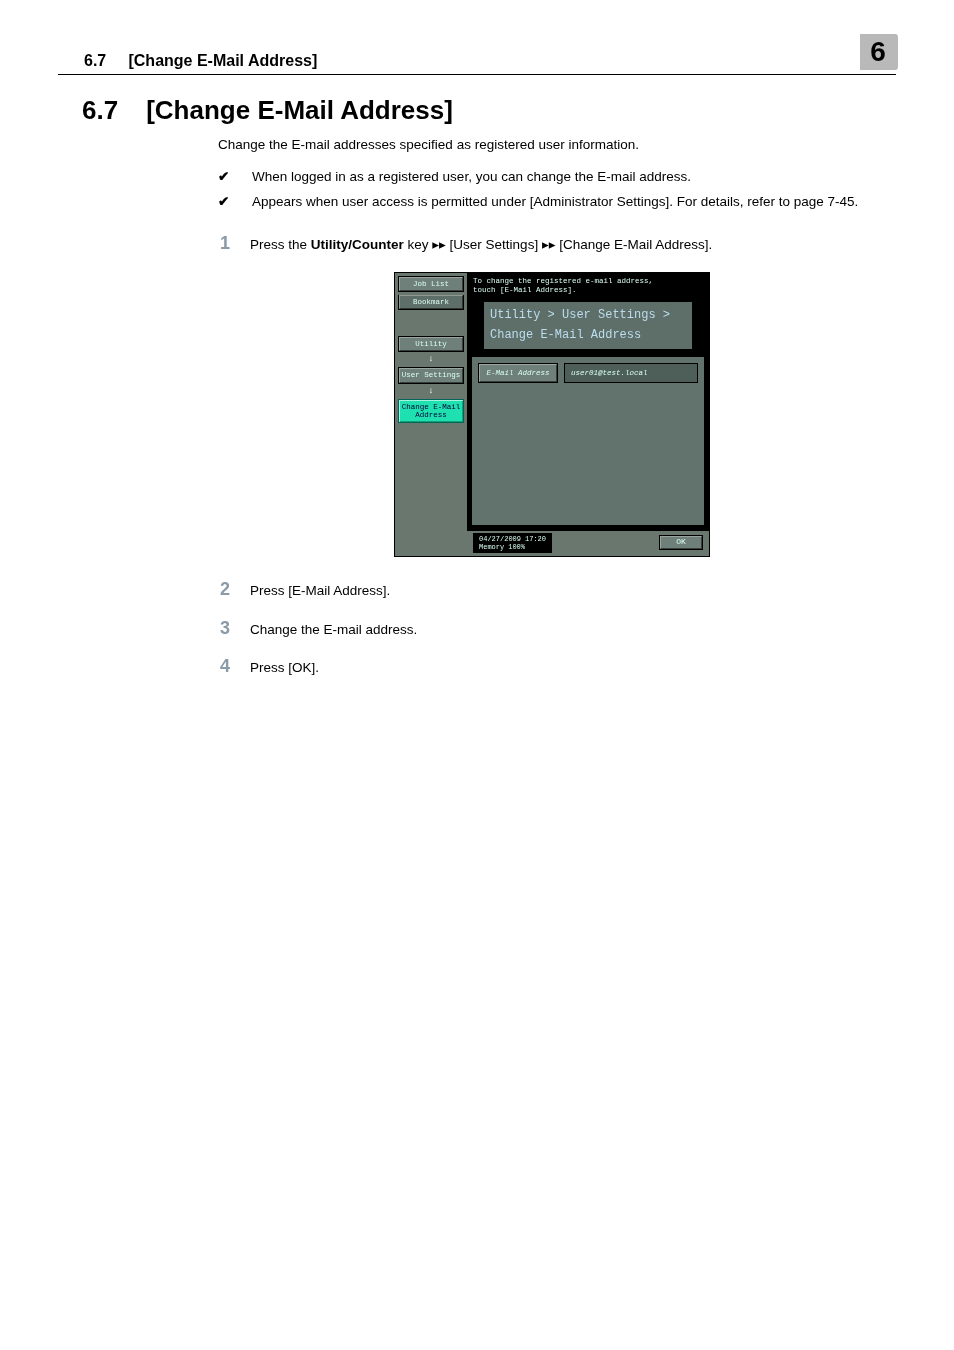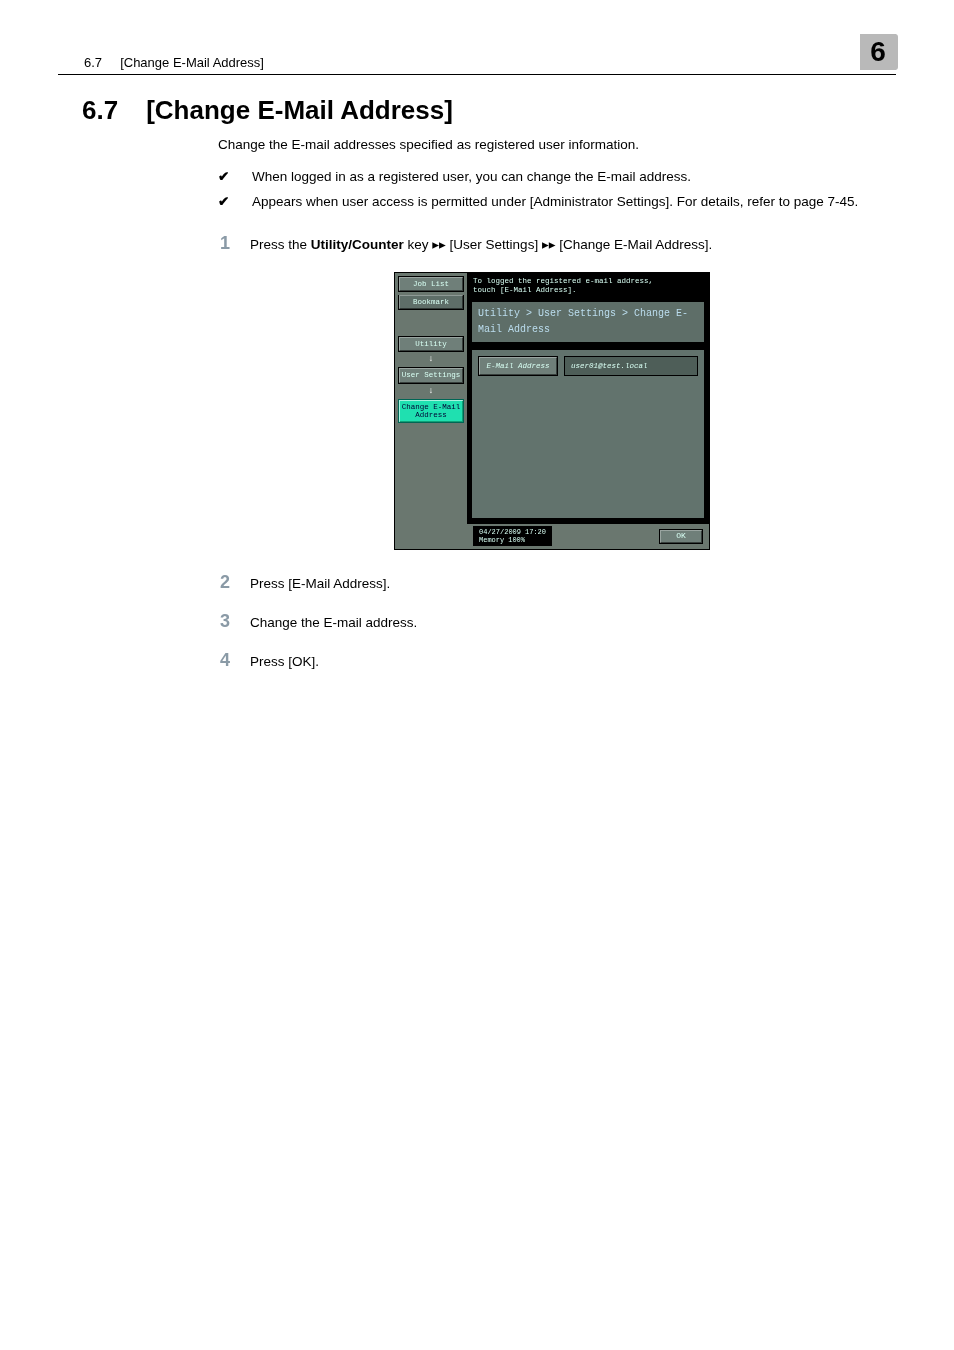--- a/index.html
+++ b/index.html
@@ -1,21 +1,21 @@
 <!DOCTYPE html>
 <html><head>
 <meta charset="utf-8">
 <style>
   * { box-sizing: border-box; margin: 0; padding: 0; }
   html, body { width: 954px; height: 1350px; background: #fff; font-family: Arial, Helvetica, sans-serif; color: #000; }
   .page { position: relative; width: 954px; height: 1350px; padding: 34px 58px 40px 58px; }
 
   
   .runhead { display: flex; align-items: flex-end; justify-content: space-between; border-bottom: 1px solid #000; padding-bottom: 4px; margin-bottom: 20px; }
-  .runhead-left { font-size: 13px; font-weight: normal; padding-left: 26px; }
+  .runhead-left { font-size: 16px; font-weight: bold; padding-left: 26px; }
   .runhead-right { width: 36px; height: 36px; background: #b9b9b9; color: #000; font-weight: bold; font-size: 28px; display: flex; align-items: center; justify-content: center; border-radius: 0 0 0 0; position: relative; }
   .runhead-right::after { content: ""; position: absolute; top: 0; bottom: 0; right: -2px; width: 4px; border-radius: 0 3px 3px 0; background: #b9b9b9; }
 
   
   .sect-row { display: flex; align-items: baseline; gap: 28px; margin: 20px 0 8px 24px; }
   .sect-num { font-size: 26px; font-weight: bold; }
   .sect-title { font-size: 26px; font-weight: bold; }
 
   
   .body { margin-left: 160px; margin-right: 10px; font-size: 13.5px; line-height: 1.6; }
@@ -38,21 +38,21 @@
   .shot .cols { display: flex; }
   .left-col { width: 72px; flex: 0 0 72px; background: #6a776f; display: flex; flex-direction: column; align-items: center; padding: 3px 3px 0 3px; gap: 3px; }
   .btn3d { width: 100%; background: #6f7f79; border: 1px solid #000; box-shadow: inset 1px 1px 0 rgba(255,255,255,0.3), inset -1px -1px 0 rgba(0,0,0,0.5); color: #d8fff3; text-align: center; padding: 3px 0; font-size: 7.5px; line-height: 1.1; }
   .btn3d.tab { background: #5e6e68; border-top: 0; }
   .arrow-down { color: #fff; font-size: 9px; line-height: 1; }
   .chip-active { background: #1fe0b0; color: #003; border-color: #065; box-shadow: inset 1px 1px 0 rgba(255,255,255,0.6), inset -1px -1px 0 rgba(0,100,60,0.5); }
   .left-col .spacer { flex: 1; }
 
   .right-col { flex: 1; display: flex; flex-direction: column; }
   .instr-bar { background: #000; color: #d8fff3; padding: 4px 6px 6px 6px; font-size: 7.5px; line-height: 1.25; }
-  .crumb-box { margin: 0 4px; background: #5e6e68; border: 1px solid #000; padding: 4px 6px; color: #bde; font-size: 10px; }
+  .crumb-box { margin: 0 16px; background: #5e6e68; border: 1px solid #000; padding: 4px 6px; color: #bde; font-size: 12px; }
   .content-area { margin: 6px 4px 4px 4px; background: #62736d; border: 1px solid #000; flex: 1; min-height: 170px; padding: 6px; position: relative; font-style: italic; }
   .field-row { display: flex; gap: 6px; align-items: flex-start; }
   .field-tab { background: #6f7f79; border: 1px solid #000; box-shadow: inset 1px 1px 0 rgba(255,255,255,0.3), inset -1px -1px 0 rgba(0,0,0,0.5); color: #d8fff3; padding: 3px 6px; font-size: 7.5px; width: 80px; text-align: center; }
   .field-val { background: #4e5e58; border: 1px solid #000; padding: 3px 6px; font-size: 7.5px; color: #d8fff3; flex: 1; min-height: 16px; }
 
   .bottom-bar { display: flex; align-items: center; background: #6a776f; border-top: 1px solid #000; padding: 2px 6px 3px 6px; gap: 6px; }
   .stamp { background: #000; color: #d8fff3; padding: 2px 6px; font-size: 7px; line-height: 1.15; }
   .stamp .srow { display: flex; gap: 4px; }
   .okbtn { margin-left: auto; }
   .okbtn .btn3d { width: 44px; padding: 2px 0; font-size: 8px; }
@@ -113,21 +113,21 @@
               <div style="height:20px"></div>
               <div class="btn3d">Utility</div>
               <div class="arrow-down">↓</div>
               <div class="btn3d">User Settings</div>
               <div class="arrow-down">↓</div>
               <div class="btn3d chip-active" style="white-space:pre-line">Change E-Mail
 Address</div>
               <div class="spacer"></div>
             </div>
             <div class="right-col">
-              <div class="instr-bar" style="white-space:pre-line">To logged the registered e-mail address,
+              <div class="instr-bar" style="white-space:pre-line">To change the registered e-mail address,
 touch [E-Mail Address].</div>
               <div class="crumb-box">Utility &gt; User Settings &gt; Change E-Mail Address</div>
               <div class="content-area">
                 <div class="field-row">
                   <div class="field-tab">E-Mail Address</div>
                   <div class="field-val">user01@test.local</div>
                 </div>
               </div>
               <div class="bottom-bar">
                 <div class="stamp">

